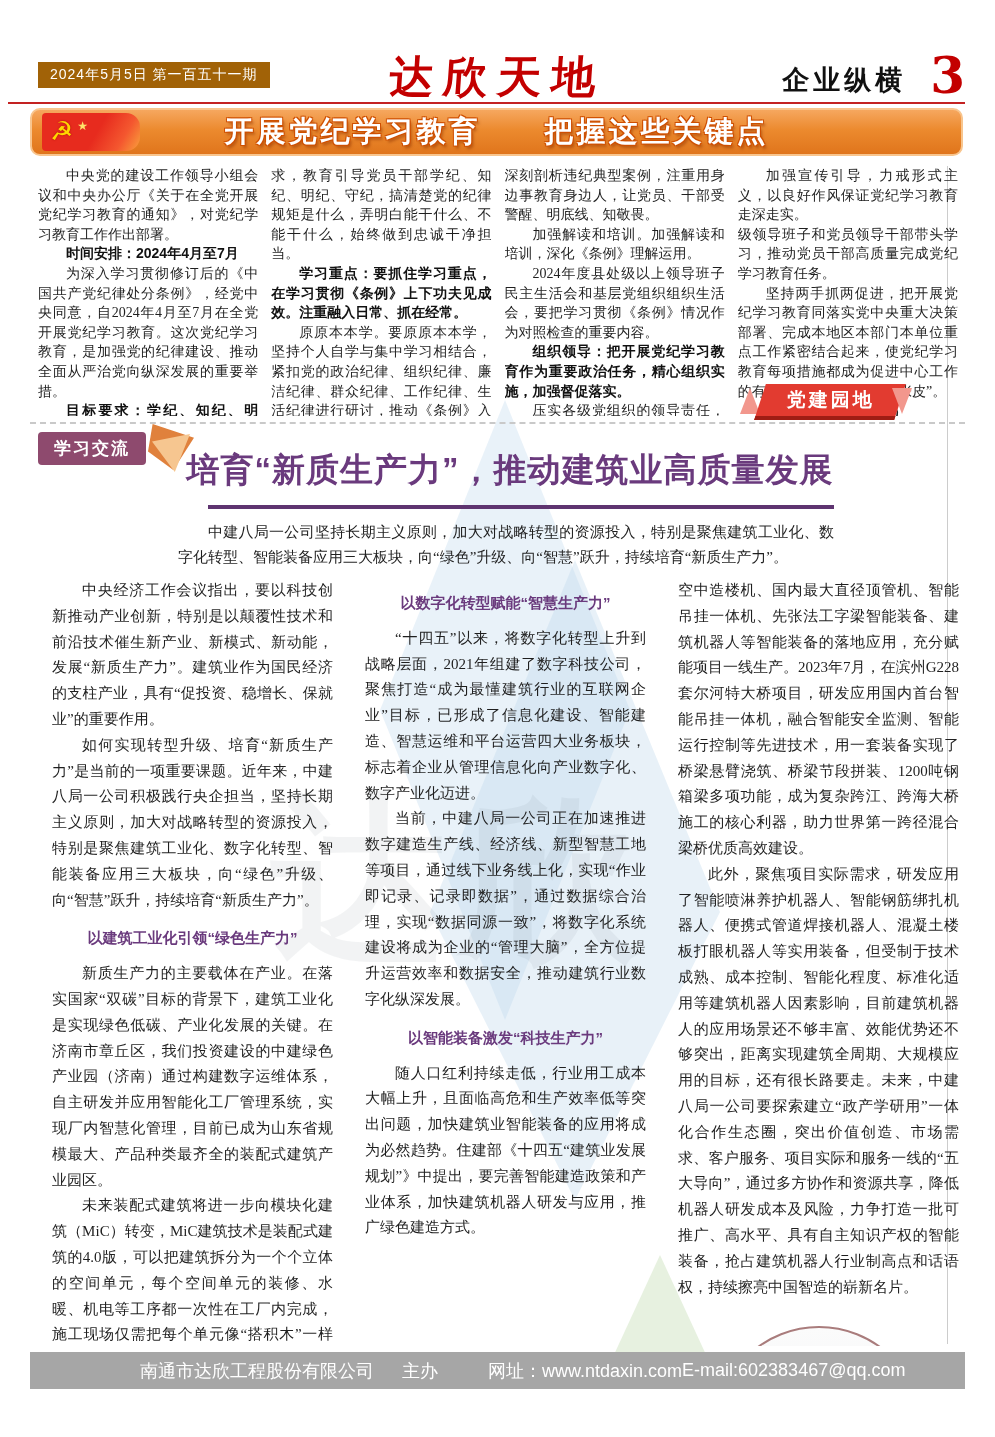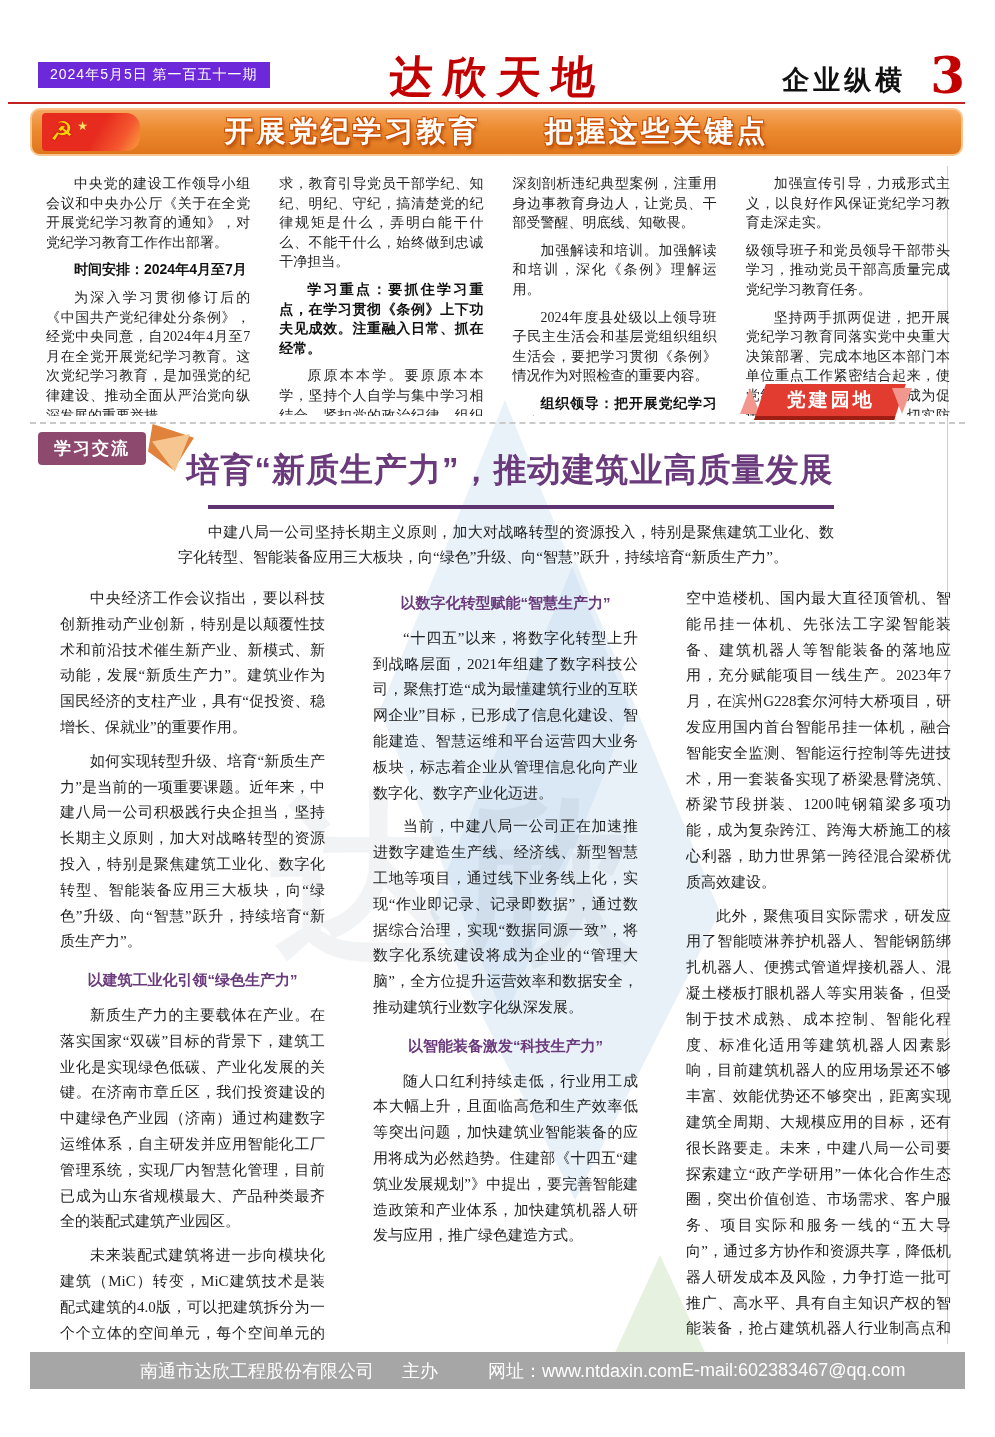--- a/index.html
+++ b/index.html
@@ -13,21 +13,21 @@
   .wm-diamond{left:380px;top:400px;width:250px;height:620px;background:#cfe2f1;opacity:.45;
     clip-path:polygon(50% 0,100% 50%,50% 100%,0 50%);}
   .wm-diamond2{left:430px;top:560px;width:290px;height:640px;background:#bdd7ec;opacity:.35;
     clip-path:polygon(50% 0,100% 55%,50% 100%,0 55%);}
   .wm-green{left:600px;top:1255px;width:120px;height:130px;background:#cfe3c2;opacity:.5;
     clip-path:polygon(50% 0,100% 100%,0 100%);}
   .wm-text{left:270px;top:760px;font-size:180px;font-weight:bold;color:#5a6a72;opacity:.07;
     font-family:"Liberation Sans",sans-serif;letter-spacing:10px;white-space:nowrap;}
   
   .hdr{position:absolute;left:30px;top:52px;width:935px;height:48px;z-index:2;}
-  .hdr-date{position:absolute;left:8px;top:10px;background:#6d28d9;color:#fff;
+  .hdr-date{position:absolute;left:8px;top:10px;background:#a16207;color:#fff;
     font-family:"Liberation Sans",sans-serif;font-size:14px;padding:4px 12px;letter-spacing:1px;}
   .hdr-mast{position:absolute;left:0;right:0;top:-4px;text-align:center;color:#c30000;
     font-size:44px;font-weight:bold;letter-spacing:10px;font-family:"DejaVu Serif",serif;
     transform:skewX(-4deg);}
   .hdr-right{position:absolute;right:0;top:0;display:flex;align-items:flex-start;gap:24px;}
   .hdr-section{font-size:27px;font-weight:bold;color:#111;letter-spacing:4px;margin-top:10px;
     font-family:"Liberation Sans",sans-serif;}
   .hdr-page{font-size:50px;font-weight:bold;color:#c30000;line-height:48px;font-family:"DejaVu Serif",serif;}
   .hdr-rule{position:absolute;left:8px;top:102px;width:957px;height:2px;background:#c32222;z-index:2;}
   
@@ -40,21 +40,21 @@
     border-radius:4px 14px 14px 4px;display:flex;align-items:center;padding-left:8px;box-sizing:border-box;}
   .emblem-glyph{color:#ffd700;font-size:26px;line-height:26px;text-shadow:0 0 2px #a31000;}
   .emblem-star{color:#ffe36a;font-size:12px;margin-left:4px;margin-top:-12px;}
   .a1-title{color:#ffffff;font-weight:bold;font-size:29px;letter-spacing:3px;
     font-family:"Liberation Sans",sans-serif;
     text-shadow:-1px -1px 0 #cf4f00,1px -1px 0 #cf4f00,-1px 1px 0 #cf4f00,1px 1px 0 #cf4f00,2px 3px 3px rgba(140,50,0,.55);}
   
   .a1-body{position:absolute;left:38px;top:166px;width:920px;height:250px;z-index:1;
     display:flex;gap:13px;}
   .a1-col{flex:1 1 0;overflow:hidden;}
-  .p{margin:8px;font-size:14px;line-height:19.6px;text-align:justify;text-indent:2em;color:#1f1f1f;}
+  .p{margin:0;font-size:14px;line-height:19.6px;text-align:justify;text-indent:2em;color:#1f1f1f;}
   .p.ni{text-indent:0;}
   .p.b{font-weight:bold;font-family:"Liberation Sans",sans-serif;color:#111;}
   .src{margin:4px 0 0;font-size:14px;line-height:20px;text-indent:2em;font-style:italic;
     font-weight:bold;color:#222;}
   .badge{position:absolute;right:20px;top:218px;background:#e23b30;color:#fff;
     font-family:"Liberation Sans",sans-serif;font-weight:bold;font-size:19px;letter-spacing:3px;
     padding:3px 26px;transform:skewX(-18deg);border-bottom:4px solid #9e1d14;}
   .badge .in{display:inline-block;transform:skewX(18deg);}
   .badge-wrap{position:absolute;left:0;top:166px;width:920px;height:250px;z-index:2;pointer-events:none;}
   .chev{position:absolute;top:222px;width:0;height:0;border-style:solid;}

